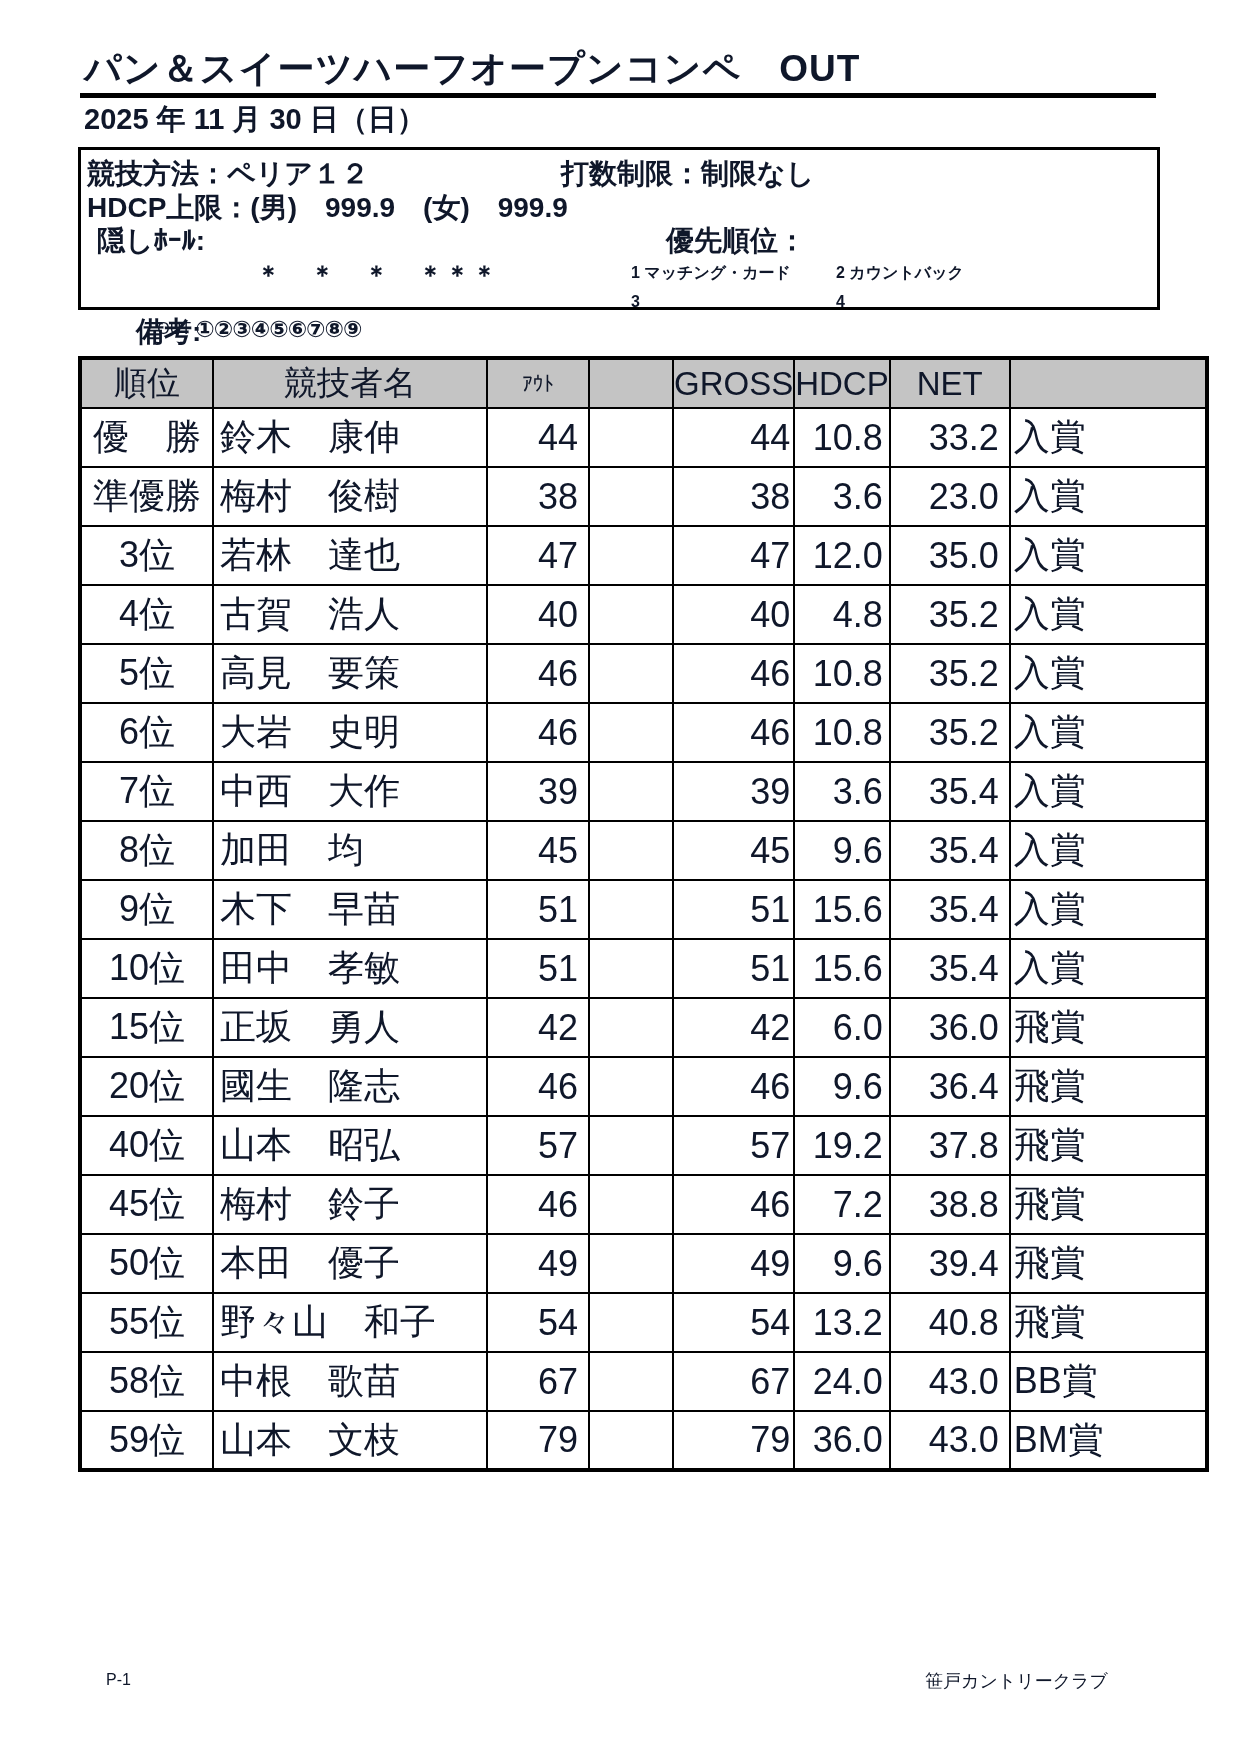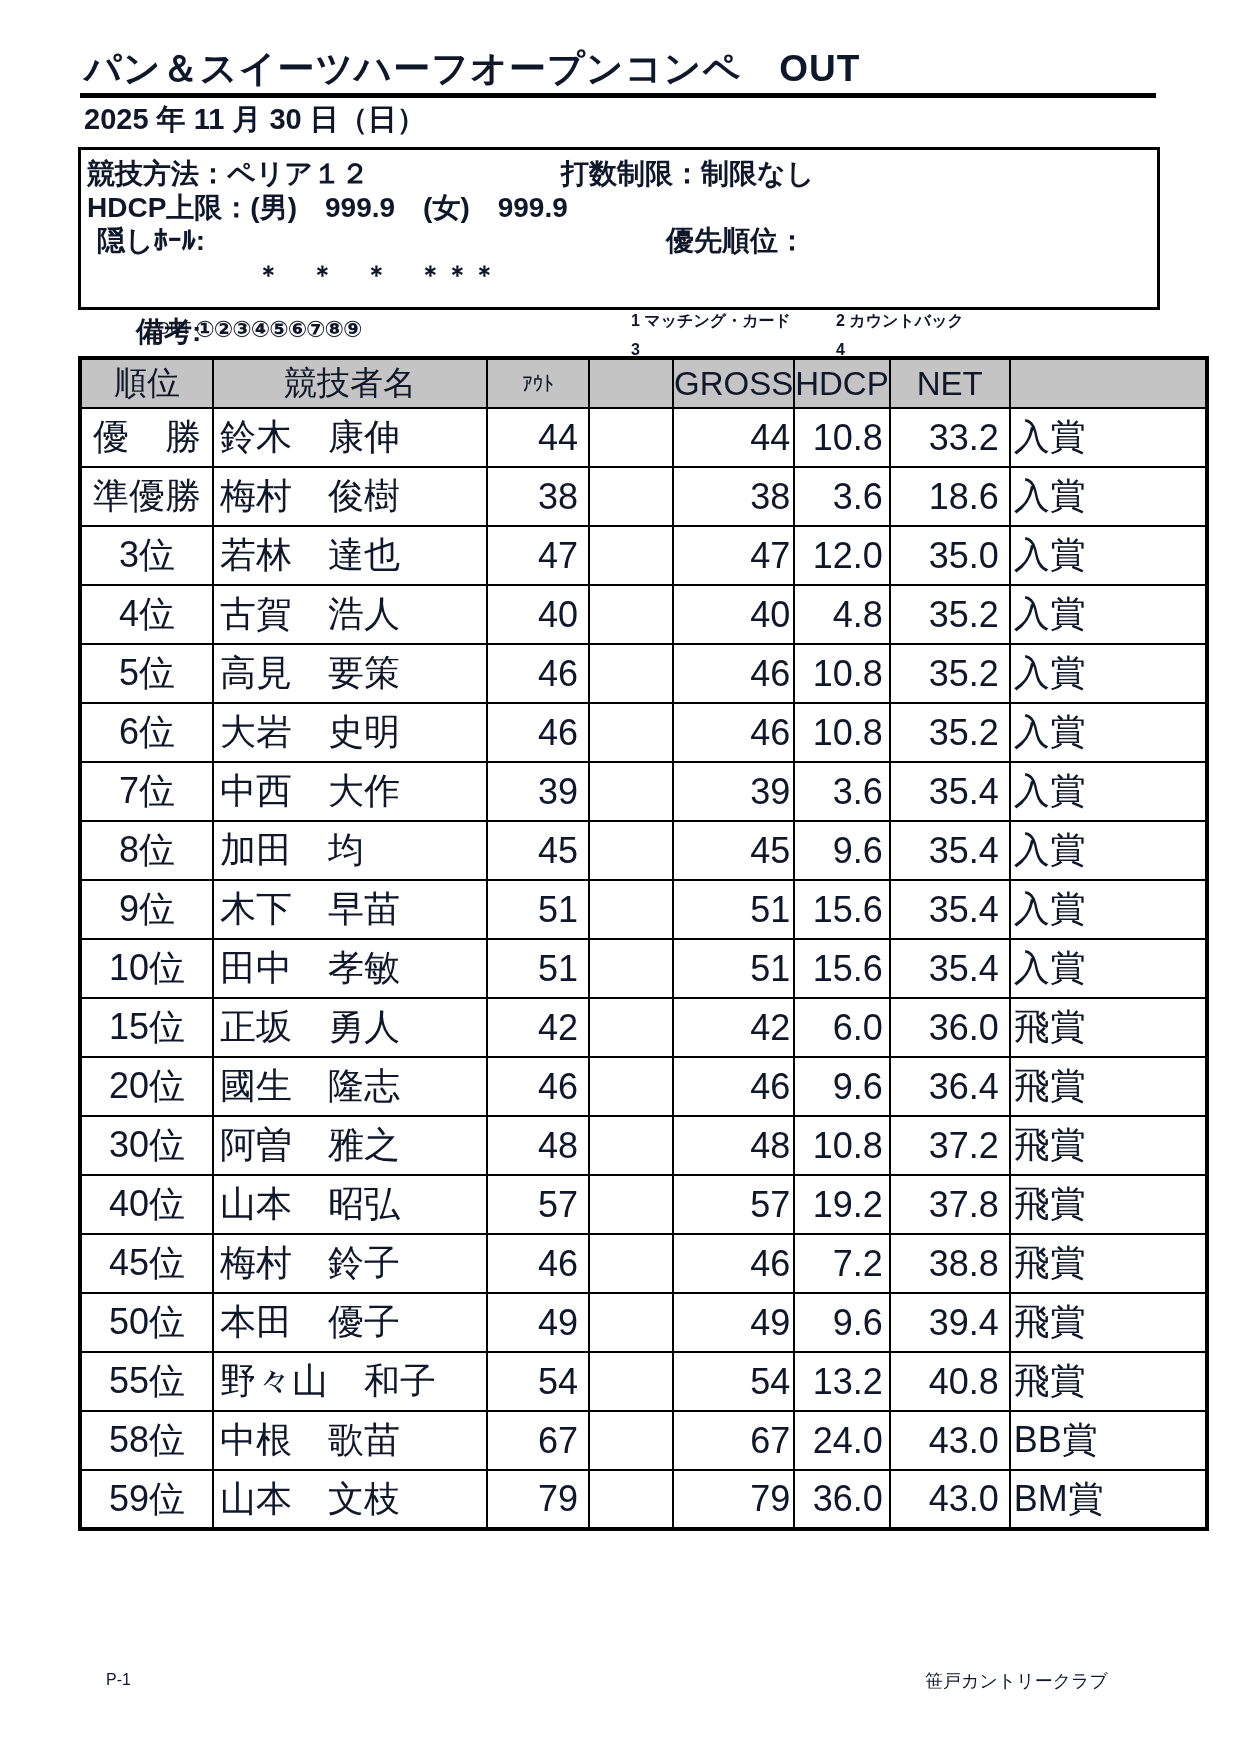--- a/index.html
+++ b/index.html
@@ -16,21 +16,21 @@
 
   .info-box { position:absolute; left:78px; top:147px; width:1082px; height:163px;
     border:3px solid #000; box-sizing:border-box; }
   .info-box .abs { font-weight:bold; }
   .method        { left:6px;   top:5px;   font-size:28px; }
   .stroke-limit  { left:480px; top:5px;   font-size:28px; }
   .hdcp-limit    { left:6px;   top:39px;  font-size:28px; }
   .hidden-label  { left:16px;  top:72px;  font-size:28px; }
   .priority-label{ left:585px; top:72px;  font-size:28px; }
   .stars         { left:175px; top:108px; font-size:25px; letter-spacing:2px; }
-  .pri-item      { font-size:16px; font-weight:normal;margin-top:48px; }
+  .pri-item      { font-size:16px; font-weight:normal; }
   .pri-1 { left:550px; top:113px; }
   .pri-2 { left:755px; top:113px; }
   .pri-3 { left:550px; top:143px; }
   .pri-4 { left:755px; top:143px; }
   .out-row  { left:38px; top:139px; font-size:23px; }
   .out-small{ font-size:16px; font-weight:normal; vertical-align:3px; letter-spacing:0; }
   .circles  { letter-spacing:-1px; }
   .remarks  { left:55px; top:163px; font-size:28px; }
 
   table.results { position:absolute; left:78px; top:356px; border-collapse:collapse;
@@ -111,21 +111,21 @@
       <td class="c-net">33.2</td>
       <td class="c-prize">入賞</td>
     </tr>
         <tr>
       <td class="c-rank">準優勝</td>
       <td class="c-name">梅村　俊樹</td>
       <td class="c-out">38</td>
       <td class="c-blank"></td>
       <td class="c-gross">38</td>
       <td class="c-hdcp">3.6</td>
-      <td class="c-net">18.6</td>
+      <td class="c-net">23.0</td>
       <td class="c-prize">入賞</td>
     </tr>
         <tr>
       <td class="c-rank">3位</td>
       <td class="c-name">若林　達也</td>
       <td class="c-out">47</td>
       <td class="c-blank"></td>
       <td class="c-gross">47</td>
       <td class="c-hdcp">12.0</td>
       <td class="c-net">35.0</td>
@@ -212,30 +212,20 @@
       <td class="c-prize">飛賞</td>
     </tr>
         <tr>
       <td class="c-rank">20位</td>
       <td class="c-name">國生　隆志</td>
       <td class="c-out">46</td>
       <td class="c-blank"></td>
       <td class="c-gross">46</td>
       <td class="c-hdcp">9.6</td>
       <td class="c-net">36.4</td>
-      <td class="c-prize">飛賞</td>
-    </tr>
-        <tr>
-      <td class="c-rank">30位</td>
-      <td class="c-name">阿曽　雅之</td>
-      <td class="c-out">48</td>
-      <td class="c-blank"></td>
-      <td class="c-gross">48</td>
-      <td class="c-hdcp">10.8</td>
-      <td class="c-net">37.2</td>
       <td class="c-prize">飛賞</td>
     </tr>
         <tr>
       <td class="c-rank">40位</td>
       <td class="c-name">山本　昭弘</td>
       <td class="c-out">57</td>
       <td class="c-blank"></td>
       <td class="c-gross">57</td>
       <td class="c-hdcp">19.2</td>
       <td class="c-net">37.8</td>

